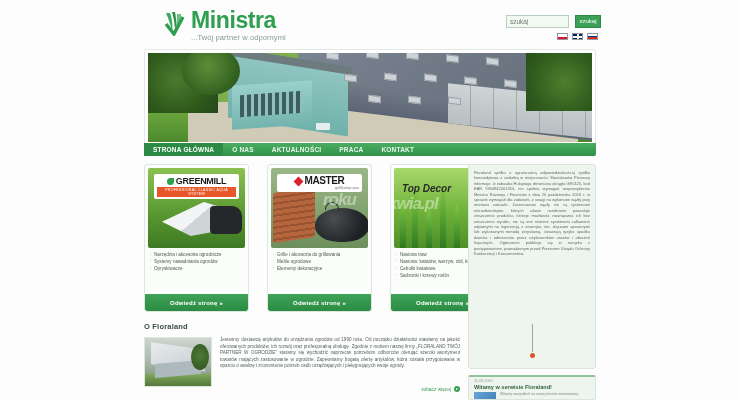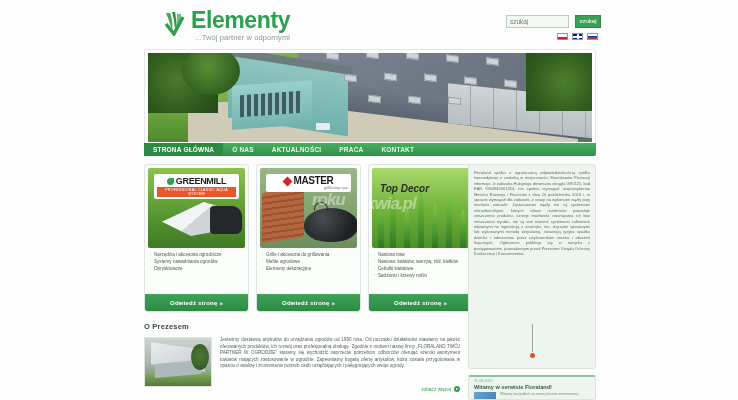--- a/index.html
+++ b/index.html
@@ -75,21 +75,21 @@
     background: linear-gradient(to bottom,#4aad60,#2f9249); display: flex; align-items: center;
     border-radius: 0 0 2px 2px;
   }
   .nav-item {
     font-size: 6.5px; font-weight: bold; color: #eaf6ec; padding: 0 9px; height: 13px;
     line-height: 13px; letter-spacing: .2px; cursor: pointer; white-space: nowrap;
   }
   .nav-item.active { background: #2c8a44; color: #ffffff; }
 
   
-  .cards { position: absolute; left: 144px; top: 164px; display: flex; gap: 7px; }
+  .cards { position: absolute; left: 144px; top: 164px; display: flex; gap: 18px; }
   .card {
     width: 105px; height: 148px; background: #fbfdfb; border: 1px solid #dde6dd;
     border-radius: 3px; display: flex; flex-direction: column; overflow: hidden;
   }
   .card-img { position: relative; height: 80px; margin: 3px 3px 0 3px; overflow: hidden; border-radius: 2px; }
   .card1-img { background: linear-gradient(to bottom,#8cc152 0%,#56962f 60%,#3e7a24 100%); }
   .card2-img { background: linear-gradient(to bottom,#9ab887 0%,#6d8f5c 100%); }
   .card3-img { background: linear-gradient(to bottom,#a8d86a 0%,#6fb13a 55%,#4e8f28 100%); }
   .brand-plate {
     position:absolute; left:6px; top:6px; right:6px; background:#ffffff; border-radius:2px;
@@ -176,21 +176,21 @@
     <div class="logo-wrap">
       <div class="logo-mark">
         <svg width="26" height="26" viewBox="0 0 26 26">
           <path d="M3 3 C6 10 8 16 9 22 C10 15 9 8 7 3 Z" fill="#3fa95a"></path>
           <path d="M9 2 C11 9 12 15 12 22 C14 14 13 7 12 2 Z" fill="#2e8f46"></path>
           <path d="M14 4 C14 11 13 17 11 22 C17 17 18 9 18 4 Z" fill="#67c07d"></path>
           <path d="M3 14 L11 24 L20 7" stroke="#2e9e4f" stroke-width="3.4" fill="none"></path>
         </svg>
       </div>
       <div class="logo-text-wrap">
-        <div class="logo-text">Elementy</div>
+        <div class="logo-text">Ministra</div>
         <div class="logo-tagline">...Twój partner w odpornymi</div>
       </div>
     </div>
 
     <div class="search-row">
       <input class="search-input" value="szukaj" placeholder="szukaj" style="">
       <button class="search-btn">szukaj</button>
     </div>
 
     <div class="flags">
@@ -314,21 +314,21 @@
 
   <div class="sidebar">
     <div class="sidebar-text">Floraland spółka z ograniczoną odpowiedzialnością spółka komandytowa z siedzibą w miejscowości Stanisławów Pierwszy informuje, iż zabawka Hulajnoga drewniana okrągła GR0125, kod EAN 5904842001264, nie spełnia wymagań rozporządzenia Ministra Rozwoju i Finansów z dnia 20 października 2016 r. w sprawie wymagań dla zabawek, z uwagi na wykonane węzły przy montażu zabawki. Zastosowane węzły nie są systemami nierozbieralnymi, których silowe rozebranie powoduje zniszczenie produktu, istnieje możliwość rozwiązania ich bez zniszczenia wyrobu, nie są one również systemami całkowicie odpornymi na ingerencję z zewnątrz, tzn. złączami spawanymi lub wykonanymi metodą wtryskową, stwarzają ryzyko upadku dziecka i odniesienia przez użytkowników urazów i obrażeń fizycznych. Ogłoszenie publikuje się w związku z postępowaniem, prowadzonym przed Prezesem Urzędu Ochrony Konkurencji i Konsumentów.</div>
     <div class="sidebar-thermo">
       <div class="thermo-stem"></div>
         <div class="thermo-bulb"></div>
     </div>
   </div>
 
   <div class="about">
-    <div class="about-title">O Prezesem</div>
+    <div class="about-title">O Floraland</div>
     <div class="about-body">
       <div class="about-img">
         <div class="ai-grass"></div>
           <div class="ai-roof"></div>
           <div class="ai-wall"></div>
           <div class="ai-tree"></div>
       </div>
       <div class="about-text">Jesteśmy dostawcą artykułów do urządzania ogrodów od 1990 roku. Od początku działalności stawiamy na jakość oferowanych produktów, ich rozwój oraz profesjonalną obsługę. Zgodnie z mottem naszej firmy „FLORALAND TWÓJ PARTNER W OGRODZIE" staramy się wychodzić naprzeciw potrzebom odbiorców oferując szeroki asortyment towarów mających zastosowanie w ogrodzie. Zapewniamy bogatą ofertę artykułów, która została przygotowana w oparciu o analizę i zrozumienie potrzeb osób urządzających i pielęgnujących swoje ogrody.</div>
     </div>
     <div class="more-link">

